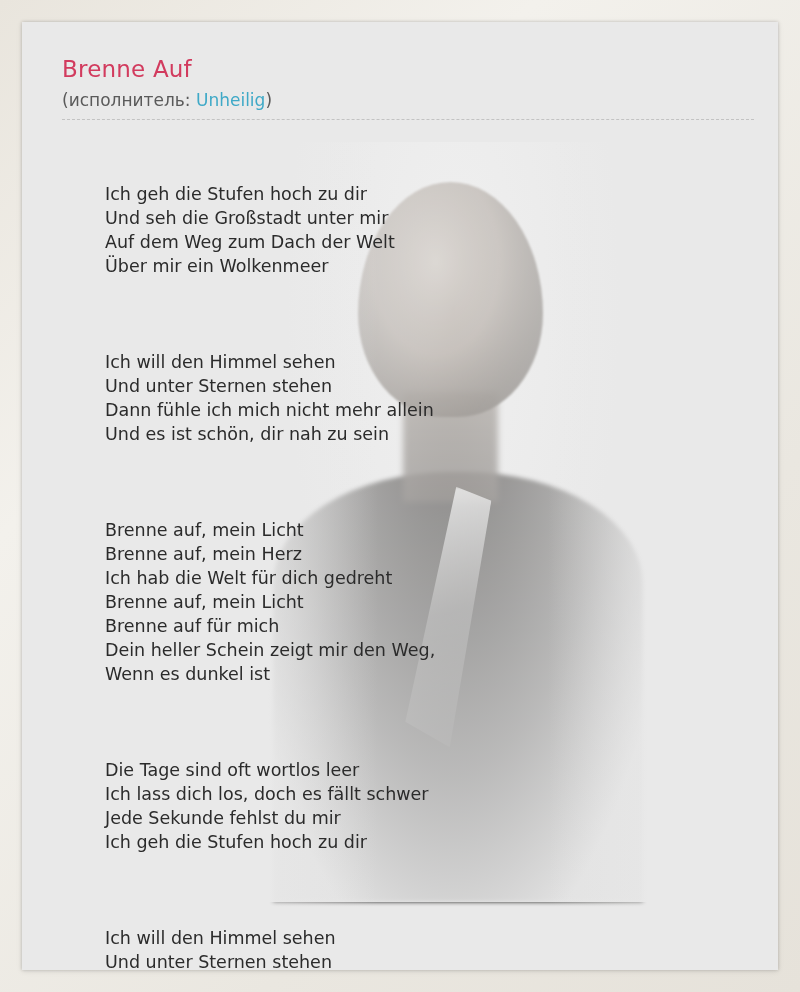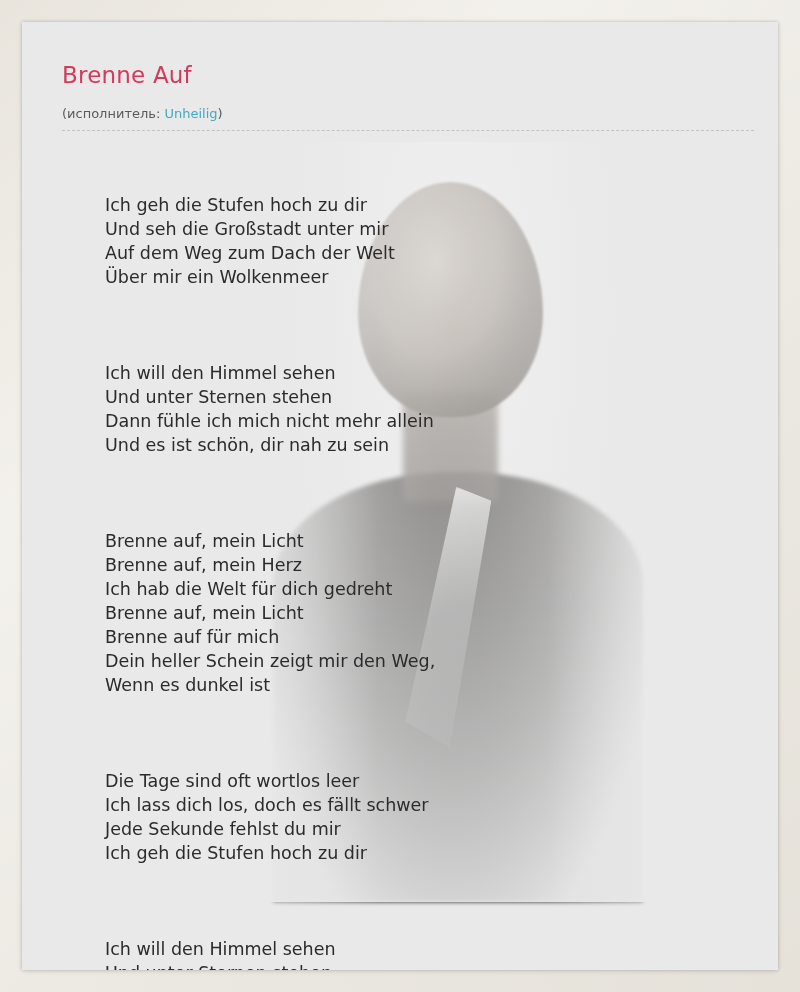--- a/index.html
+++ b/index.html
@@ -95,36 +95,36 @@
     background: linear-gradient(90deg, #e9e9e9 20%, rgba(233,233,233,0.0) 100%);
   }
   .photo .fade-right {
     position: absolute;
     right: -140px; top: -40px;
     width: 260px; height: 840px;
     background: linear-gradient(270deg, #e9e9e9 25%, rgba(233,233,233,0.0) 100%);
   }
   .content {
     position: absolute;
-    left: 0; top: 16px;
+    left: 0; top: 10px;
     width: 756px;
     height: 948px;
     padding: 24px 30px 12px 40px;
     box-sizing: border-box;
   }
   h1.song-title {
     margin: 0;
     font-size: 23px;
     font-weight: normal;
     color: #d23b5e;
     letter-spacing: 0.2px;
   }
   .artist-line {
-    margin-top: 18px;
-    font-size: 13px;
+    margin-top: 8px;
+    font-size: 17px;
     color: #5a5a5a;
   }
   .artist-line a {
     color: #3fa9c7;
     text-decoration: none;
   }
   .divider {
     margin: 9px 0 14px 0;
     border: 0;
     border-top: 1px dashed #c3c3c3;

